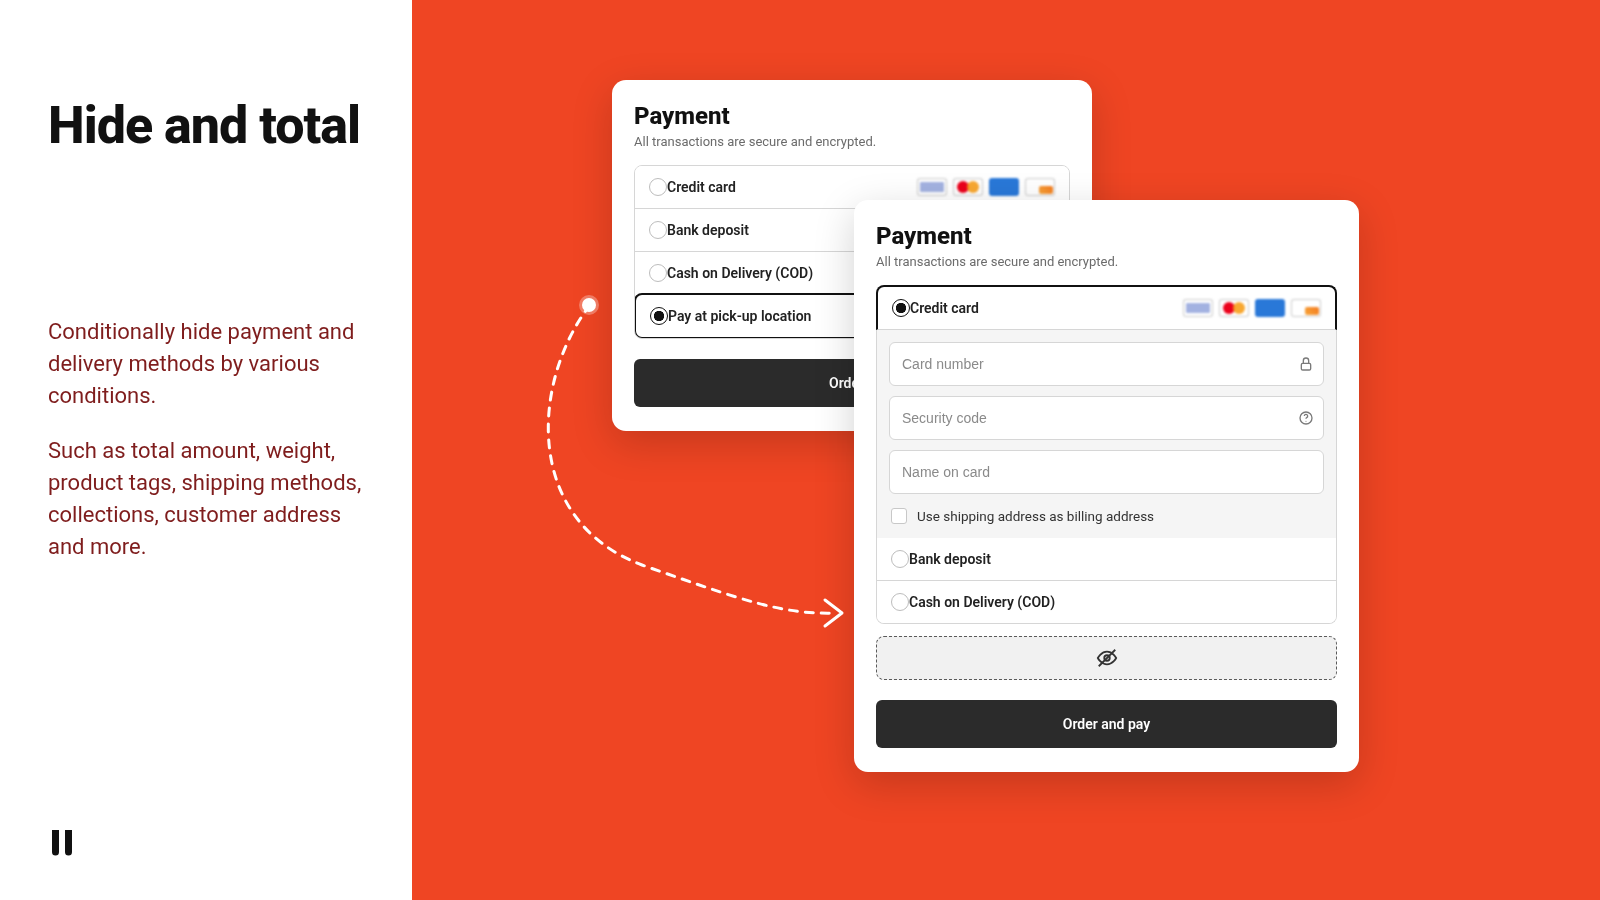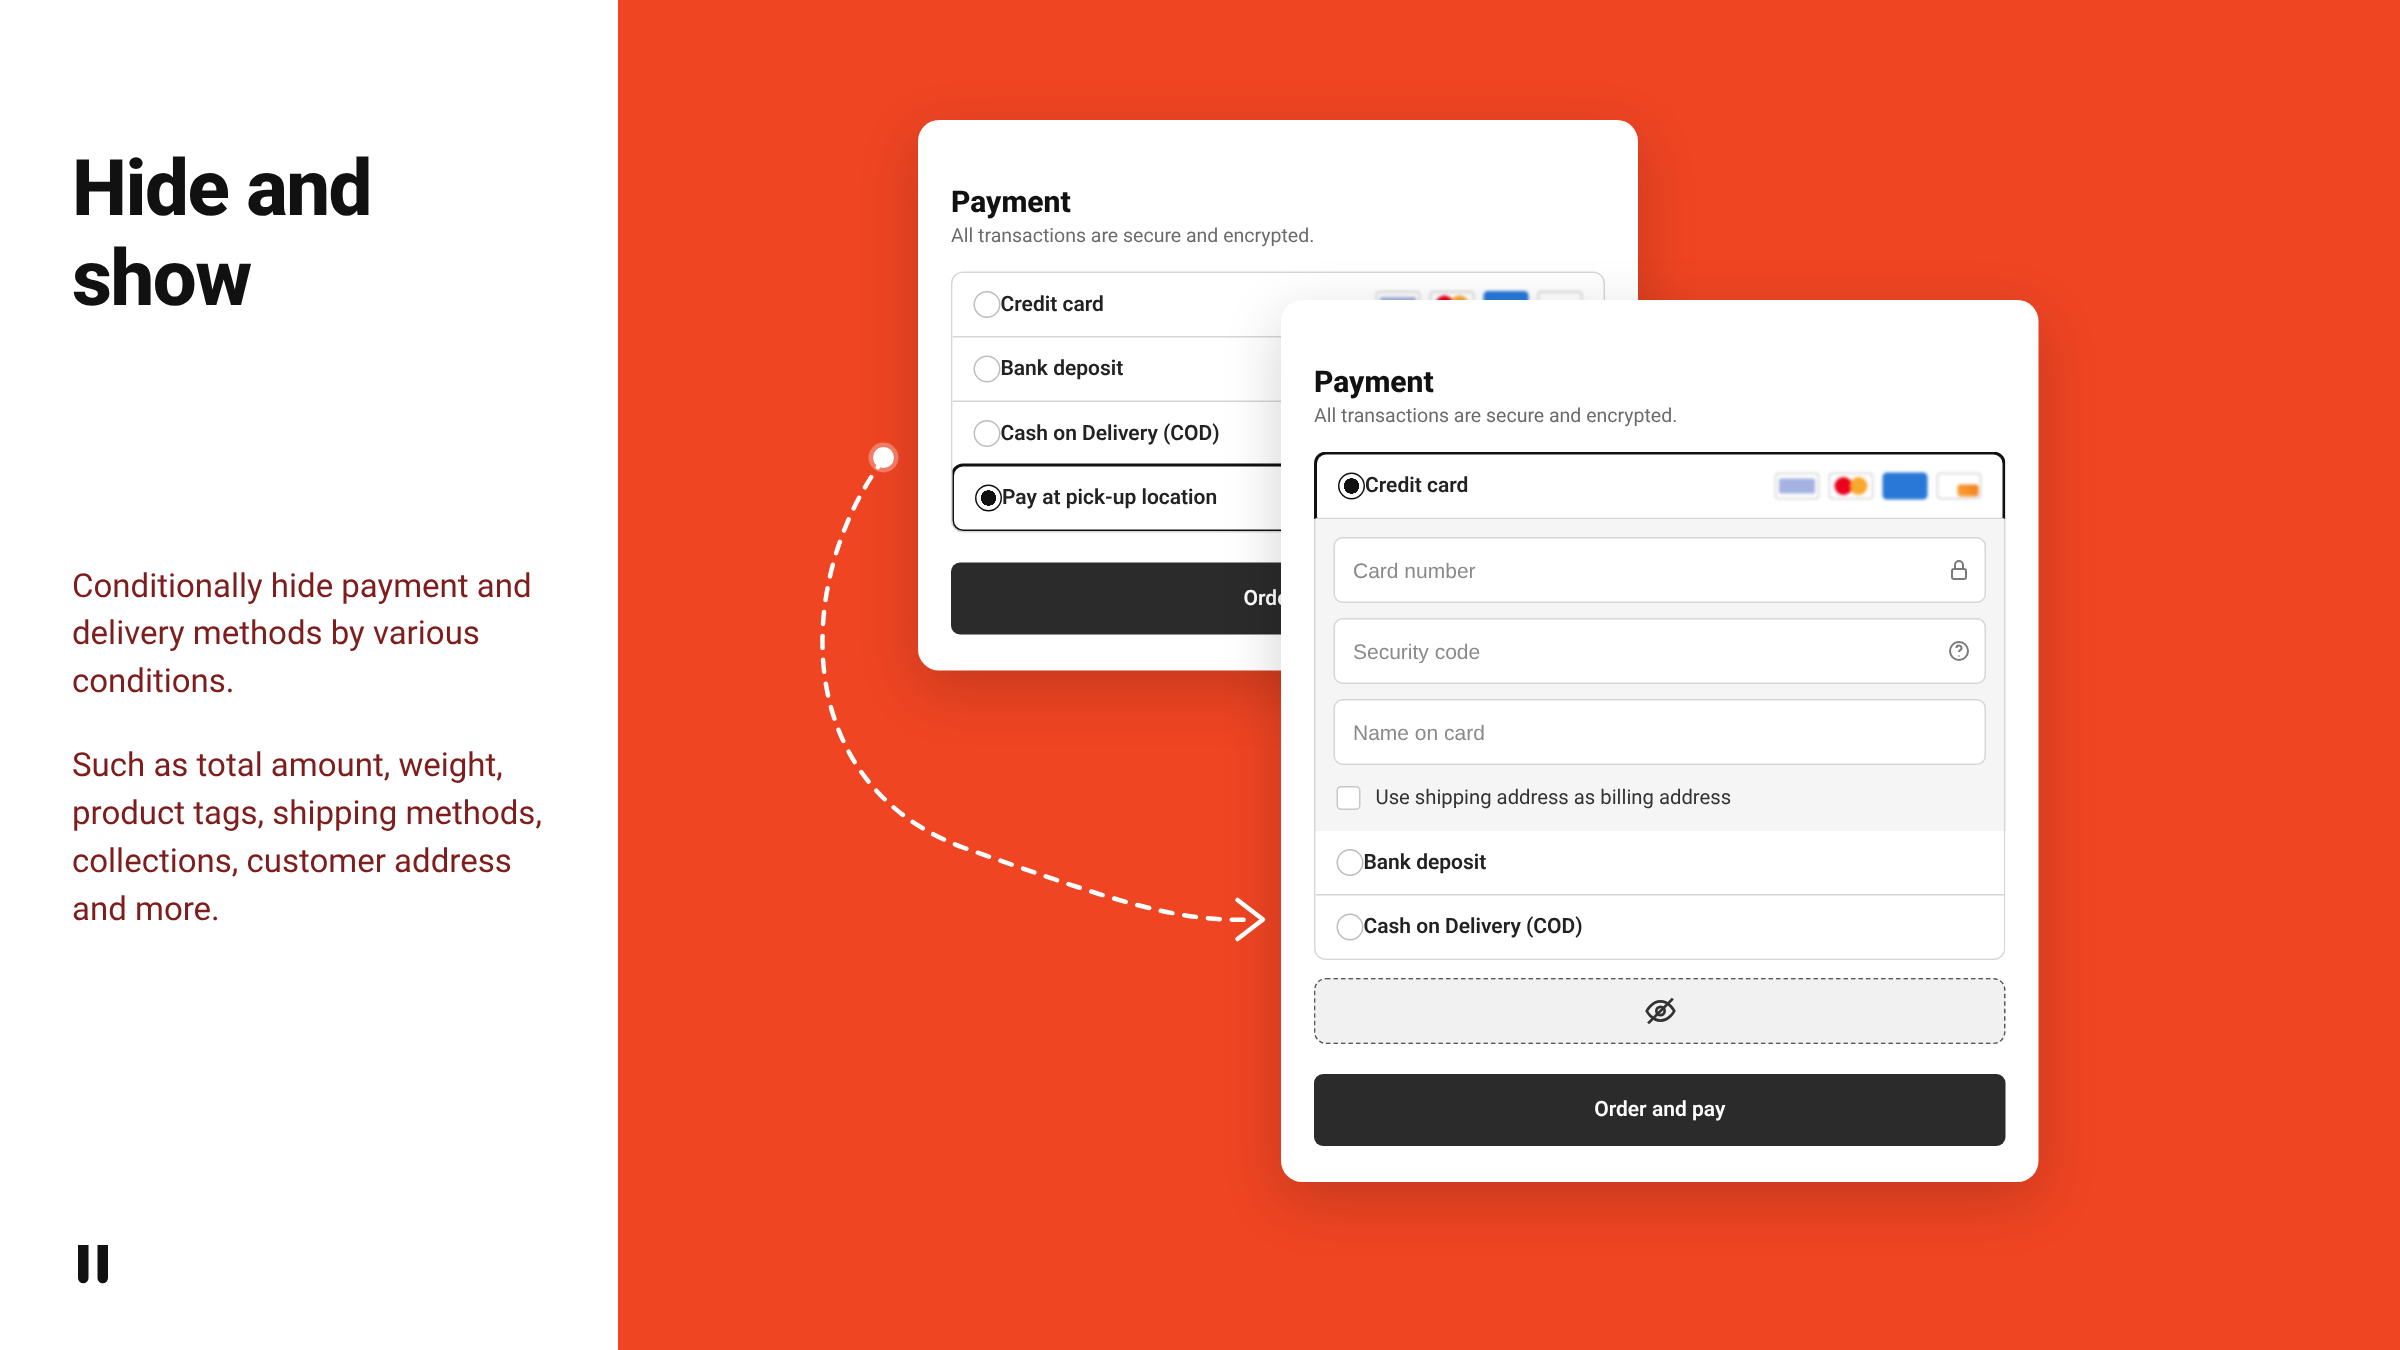--- a/index.html
+++ b/index.html
@@ -8,21 +8,21 @@
   .left { width: 412px; background: #fff; padding: 96px 48px 40px 48px; display: flex; flex-direction: column; justify-content: space-between; }
   .left-top {}
   .h1 { font-size: 52px; font-weight: 800; line-height: 1.15; color: #111; letter-spacing: -1px; }
   .copy { margin-top: 160px; font-size: 22px; line-height: 1.45; color: #7f1d1d; }
   .copy p + p { margin-top: 24px; }
   .logo { width: 28px; height: 30px; }
   .right { position: relative; flex: 1; background: #ef4523; }
   .card { position: absolute; background: #fff; border-radius: 14px; box-shadow: 0 12px 40px rgba(0,0,0,.18); padding: 22px 22px 24px 22px; }
   .card-a { left: 200px; top: 80px; width: 480px; }
   .card-b { left: 442px; top: 200px; width: 505px; }
-  .card-title { font-size: 20px; font-weight: 800; color: #111; margin-top: 20px; }
+  .card-title { font-size: 24px; font-weight: 800; color: #111; }
   .card-sub { font-size: 13px; color: #6b6b6b; margin-top: 4px; }
   .options { margin-top: 16px; border: 1px solid #d6d6d6; border-radius: 8px; overflow: hidden; }
   .opt { display: flex; align-items: center; padding: 12px 14px; background: #fff; border-top: 1px solid #d6d6d6; font-size: 14px; font-weight: 600; color: #222; cursor: pointer; }
   .opt:first-child { border-top: none; }
   .radio { width: 18px; height: 18px; border: 1px solid #bdbdbd; border-radius: 50%; background: #fff; flex-shrink: 0; }
   .radio.checked { border-color: #111; background: radial-gradient(circle, #111 0 45%, #fff 46% 100%); }
   .opt.selected { border: 2px solid #111 !important; border-radius: 8px; margin: -1px; background: #fff; }
   .opt.selected-b { border: 2px solid #111; border-radius: 8px 8px 0 0; }
   .brands { margin-left: auto; display: flex; gap: 6px; align-items: center; filter: blur(1.2px); }
   .brand { width: 30px; height: 18px; border-radius: 3px; }
@@ -50,21 +50,21 @@
   .hidden-zone { margin-top:12px; border:1.6px dashed #5a5a5a; border-radius:8px; background:#f1f1f1; height:44px; display:flex; align-items:center; justify-content:center; color:#333; }
   .connector { position:absolute; left:0; top:0; width:100%; height:100%; pointer-events:none; }
   .dot { position:absolute; width:14px; height:14px; background:#fff; border-radius:50%; box-shadow:0 0 0 3px rgba(255,255,255,.3); }
 </style>
 </head>
 <body>
 
 <div class="page">
   <div class="left">
     <div class="left-top">
-      <h1 class="h1">Hide and show</h1>
+      <h1 class="h1">Hide and total</h1>
       <div class="copy">
         <p>Conditionally hide payment and delivery methods by various conditions.</p>
         <p>Such as total amount, weight, product tags, shipping methods, collections, customer address and more.</p>
       </div>
     </div>
     <div>
       <svg class="logo" viewBox="0 0 28 30">
         <path d="M4 4 h7 v22 a3 3 0 0 1 -7 0 z M17 4 h7 v22 a3 3 0 0 1 -7 0 z" fill="#111"></path>
       </svg>
     </div>

